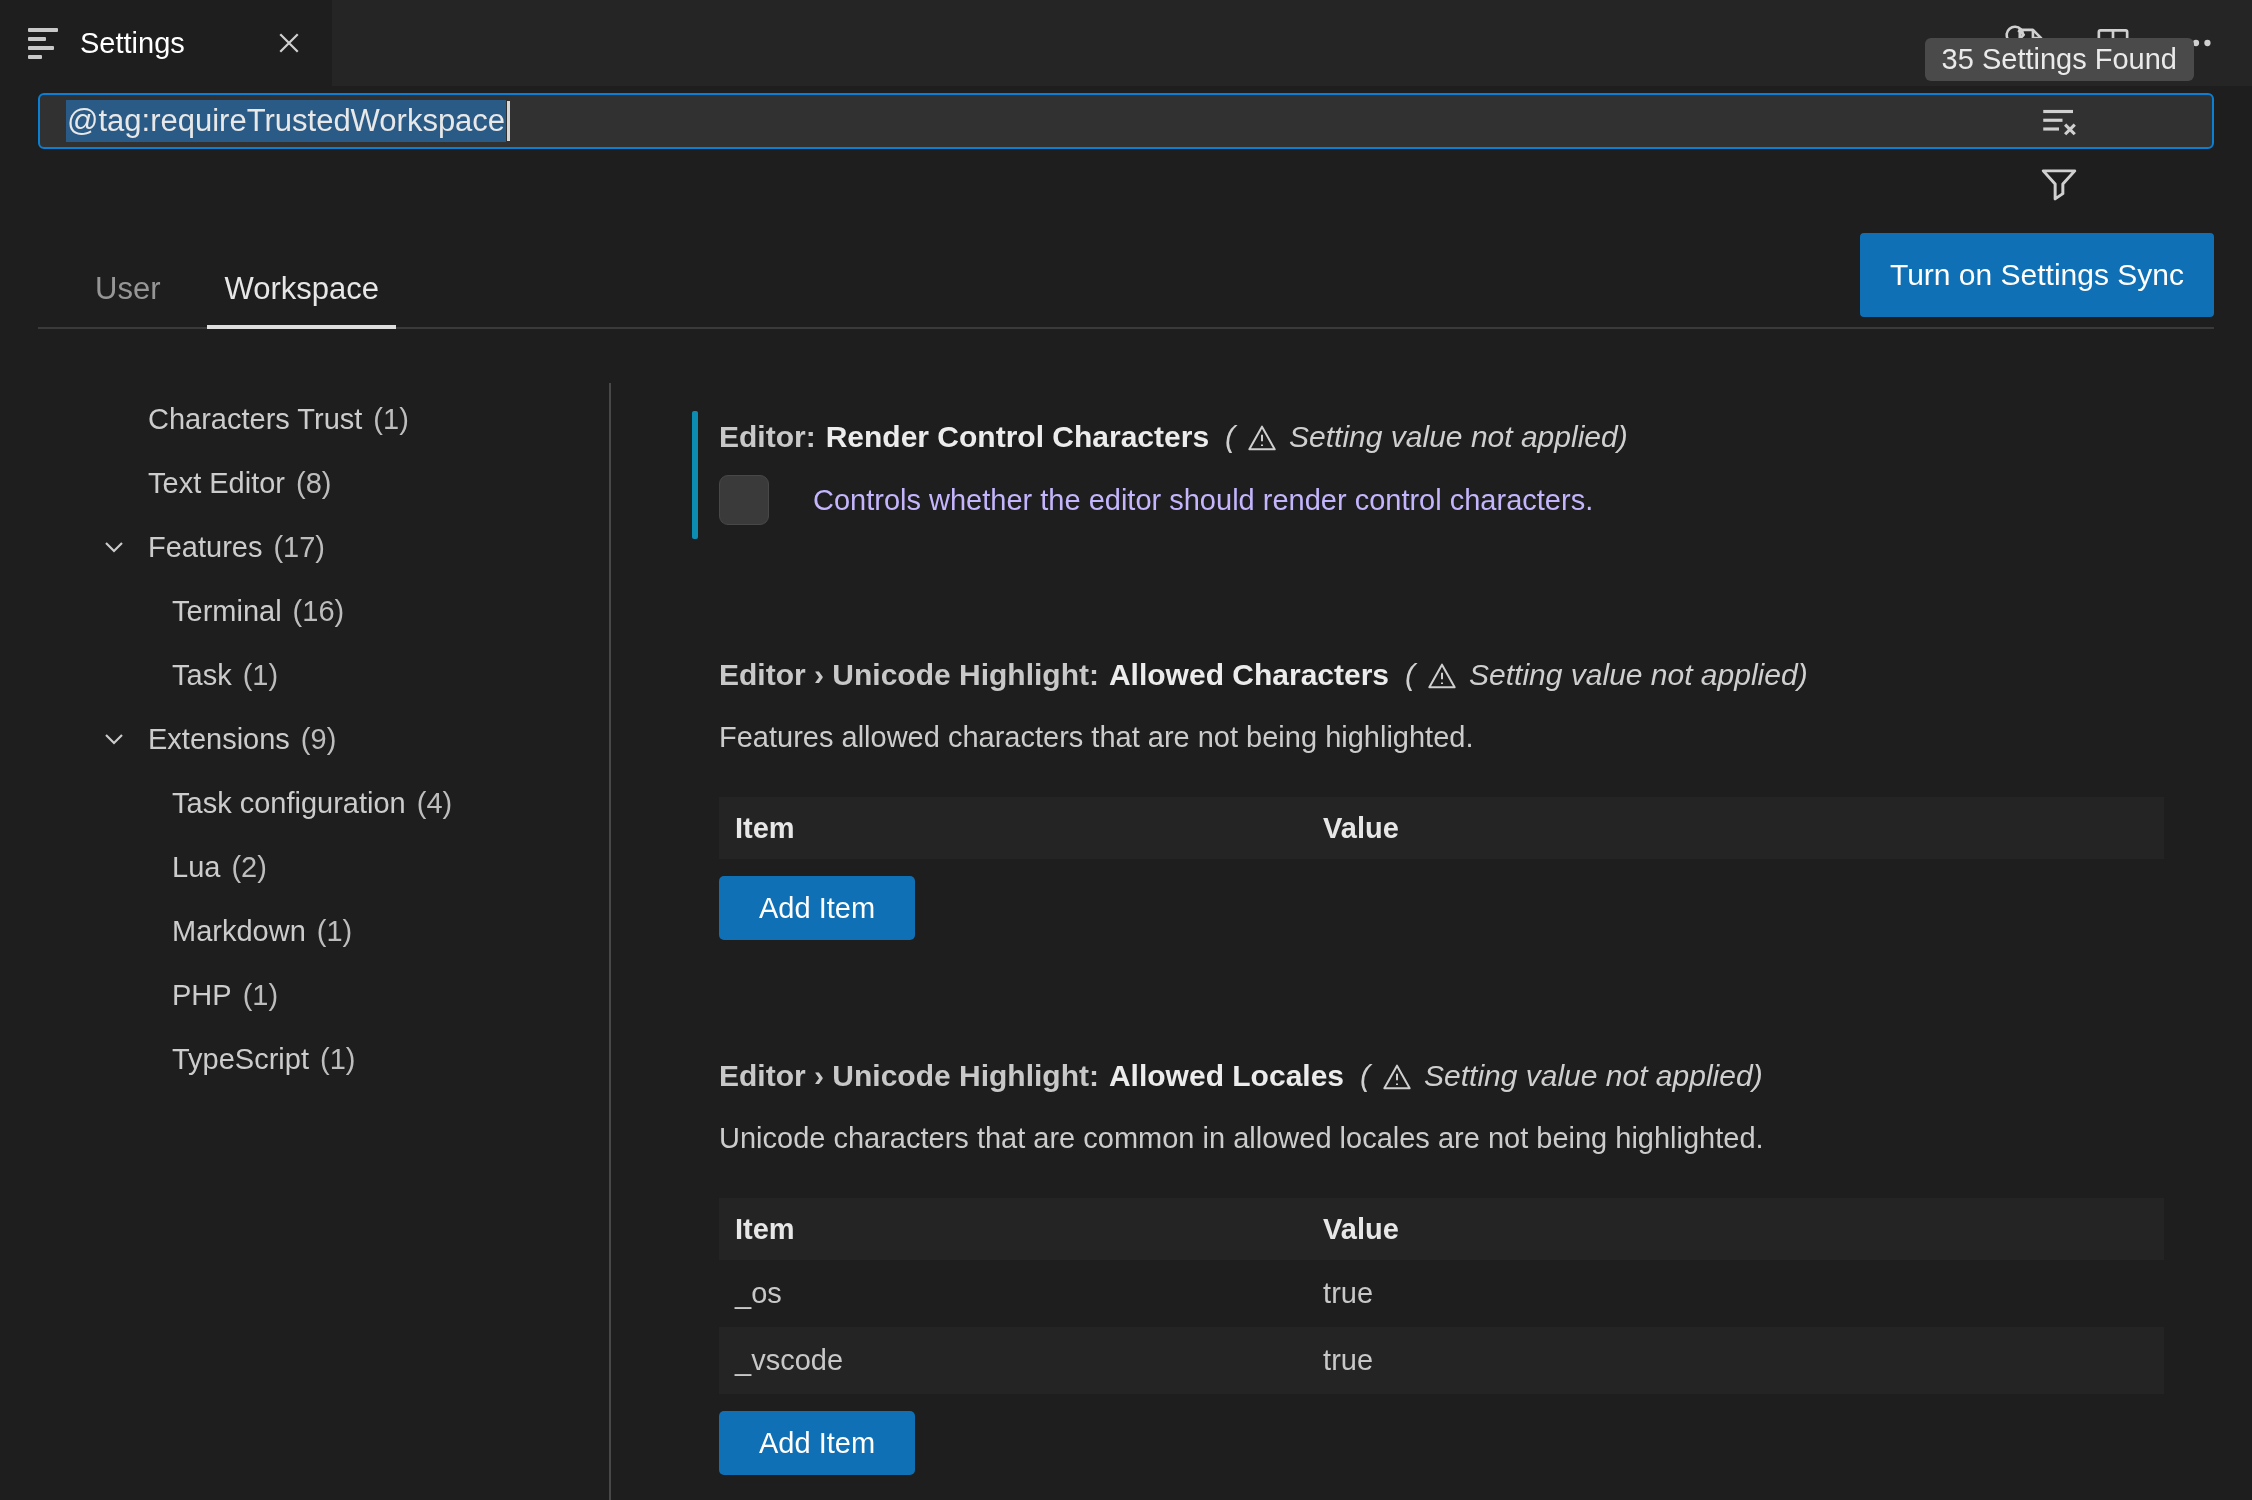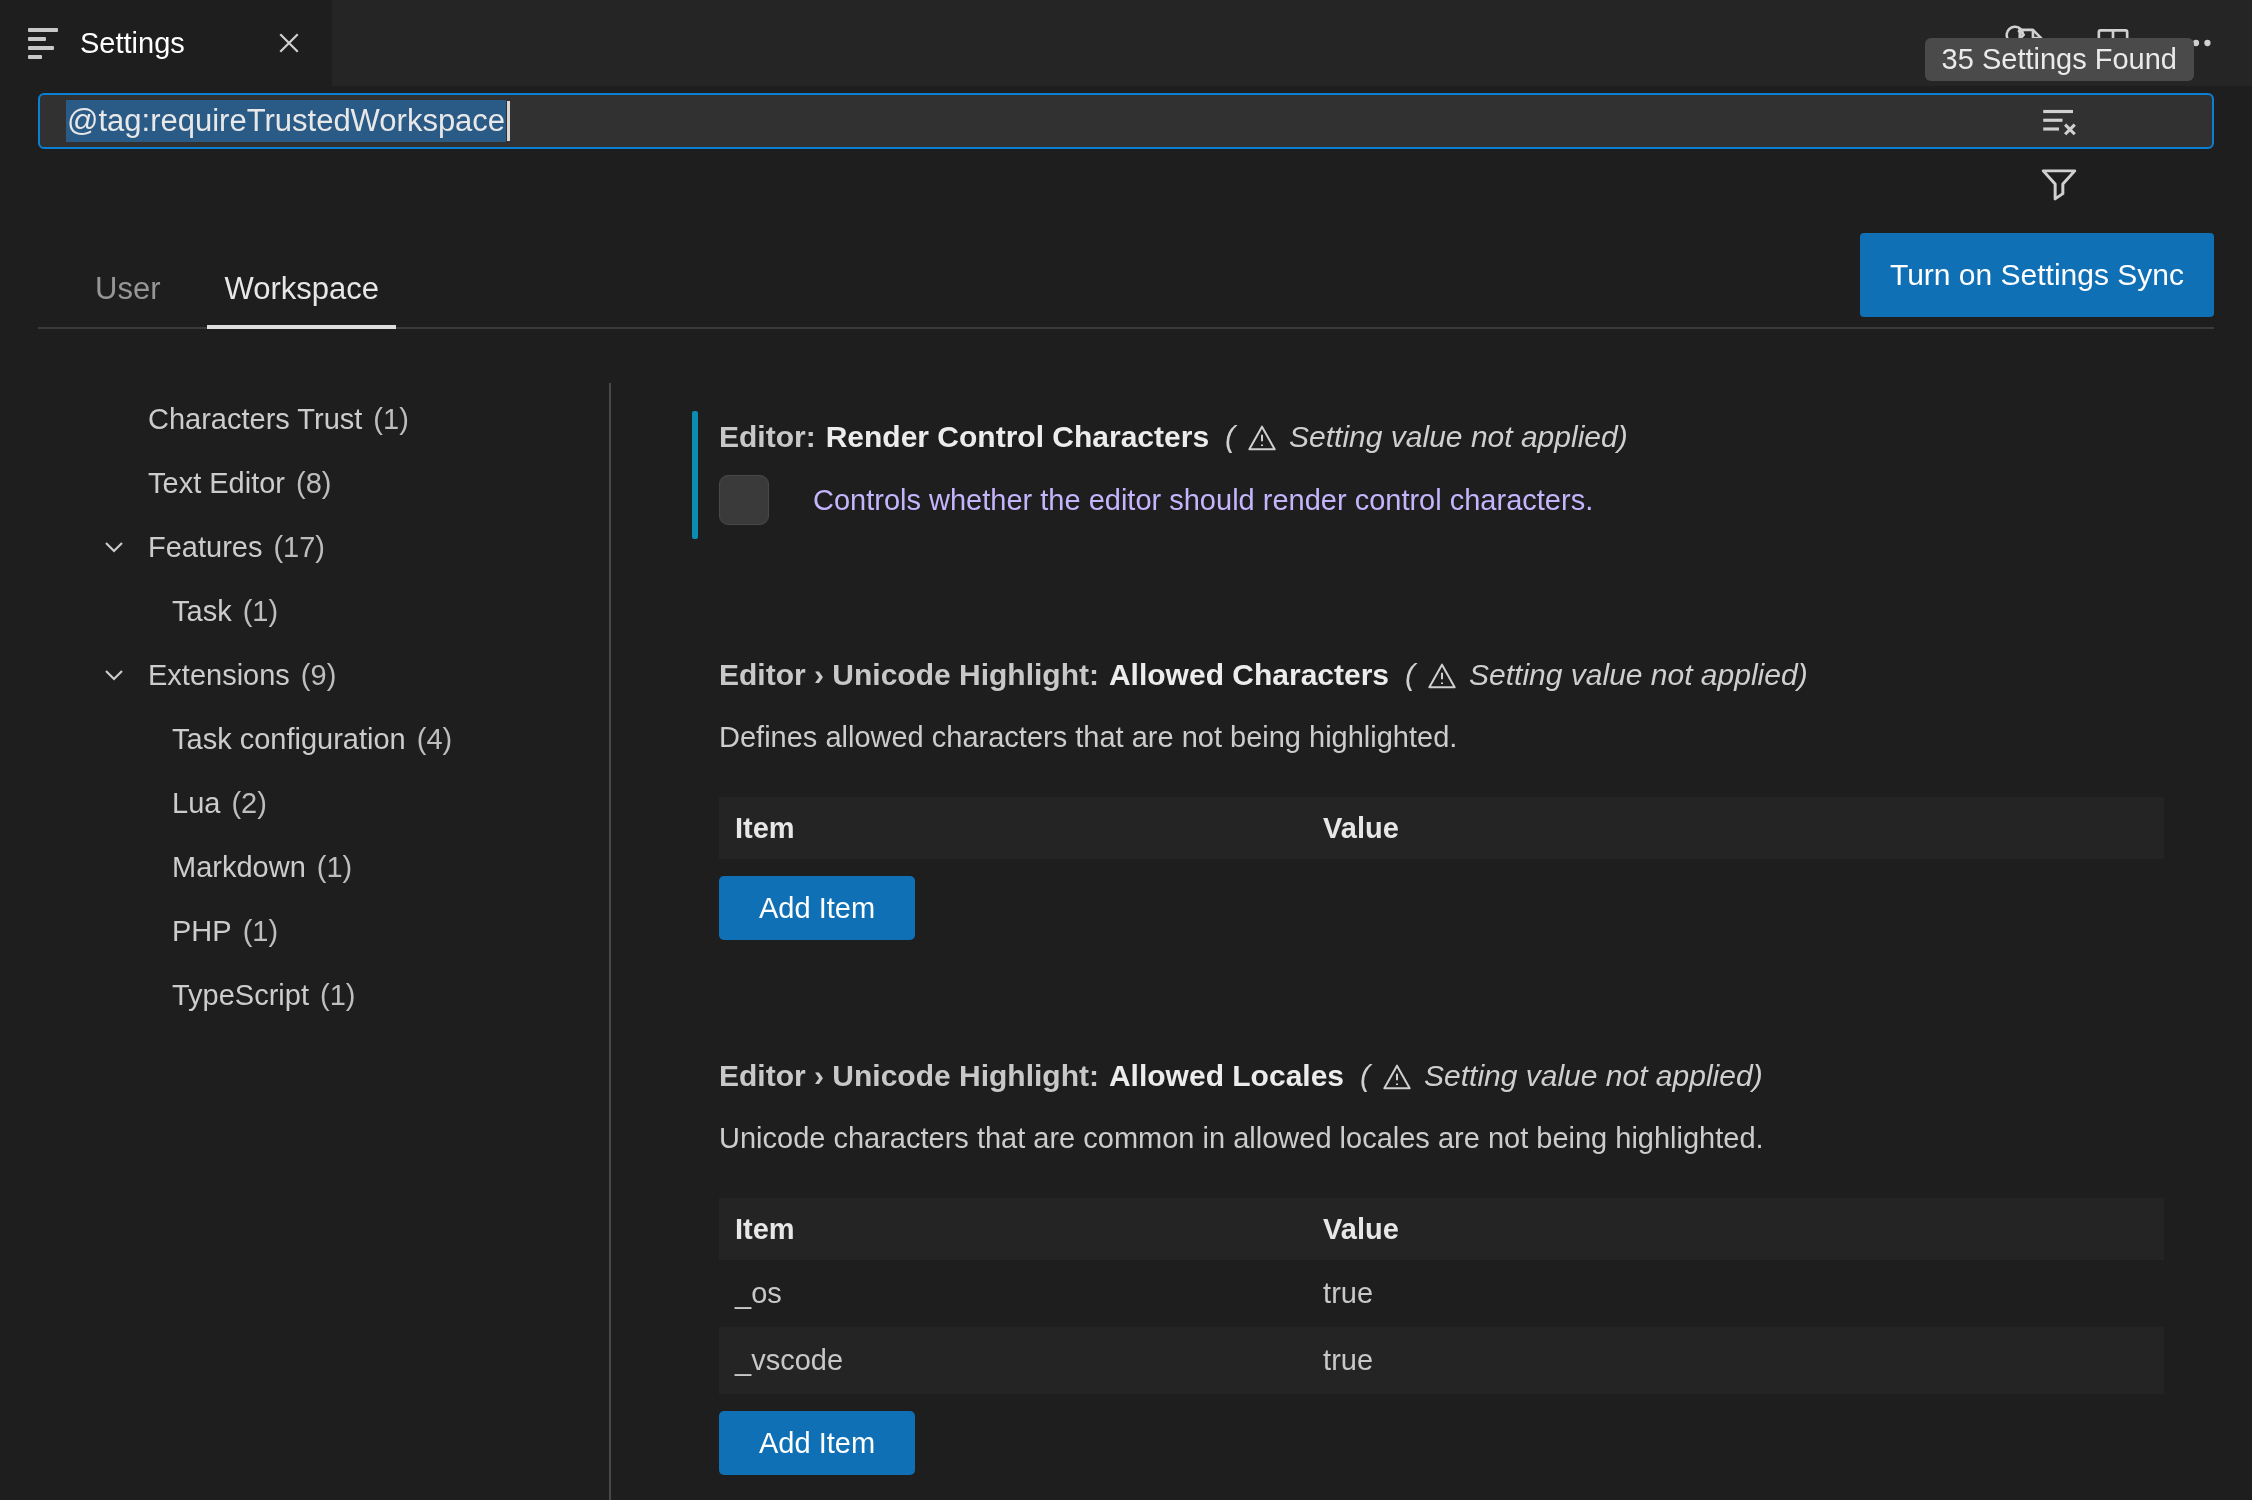--- a/index.html
+++ b/index.html
@@ -179,20 +179,24 @@
       <div class="toc-item">
         <span class="toc-chevron">
           <svg width="32" height="32" viewBox="0 0 24 24" fill="none" stroke="currentColor" stroke-width="1.6">
               <path d="M6 9 L12 15 L18 9"></path>
             </svg>
         </span>
         <span>Features</span>
           <span class="toc-count">(17)</span>
       </div>
       <div class="toc-item child">
+        <span>Terminal</span>
+          <span class="toc-count">(16)</span>
+      </div>
+      <div class="toc-item child">
         <span>Task</span>
           <span class="toc-count">(1)</span>
       </div>
       <div class="toc-item">
         <span class="toc-chevron">
           <svg width="32" height="32" viewBox="0 0 24 24" fill="none" stroke="currentColor" stroke-width="1.6">
               <path d="M6 9 L12 15 L18 9"></path>
             </svg>
         </span>
         <span>Extensions</span>
@@ -257,21 +261,21 @@
               <svg width="36" height="32" viewBox="0 0 24 24" fill="none" stroke="currentColor" stroke-width="1.5" stroke-linejoin="round">
                 <path d="M12 3.5 L21.5 20.5 H2.5 Z"></path>
                 <line x1="12" y1="9.5" x2="12" y2="14.5"></line>
                 <line x1="12" y1="16.8" x2="12" y2="18"></line>
               </svg>
             </span>
             <span>Setting value not applied</span>
             <span>)</span>
           </span>
         </div>
-        <div class="setting-desc">Defines allowed characters that are not being highlighted.</div>
+        <div class="setting-desc">Features allowed characters that are not being highlighted.</div>
         <div class="kv-table">
           <div class="trow thead">
             <span class="tcell-item">Item</span>
             <span class="tcell-value">Value</span>
           </div>
         </div>
         <button class="add-btn">Add Item</button>
       </section>
 
       <section class="setting">

